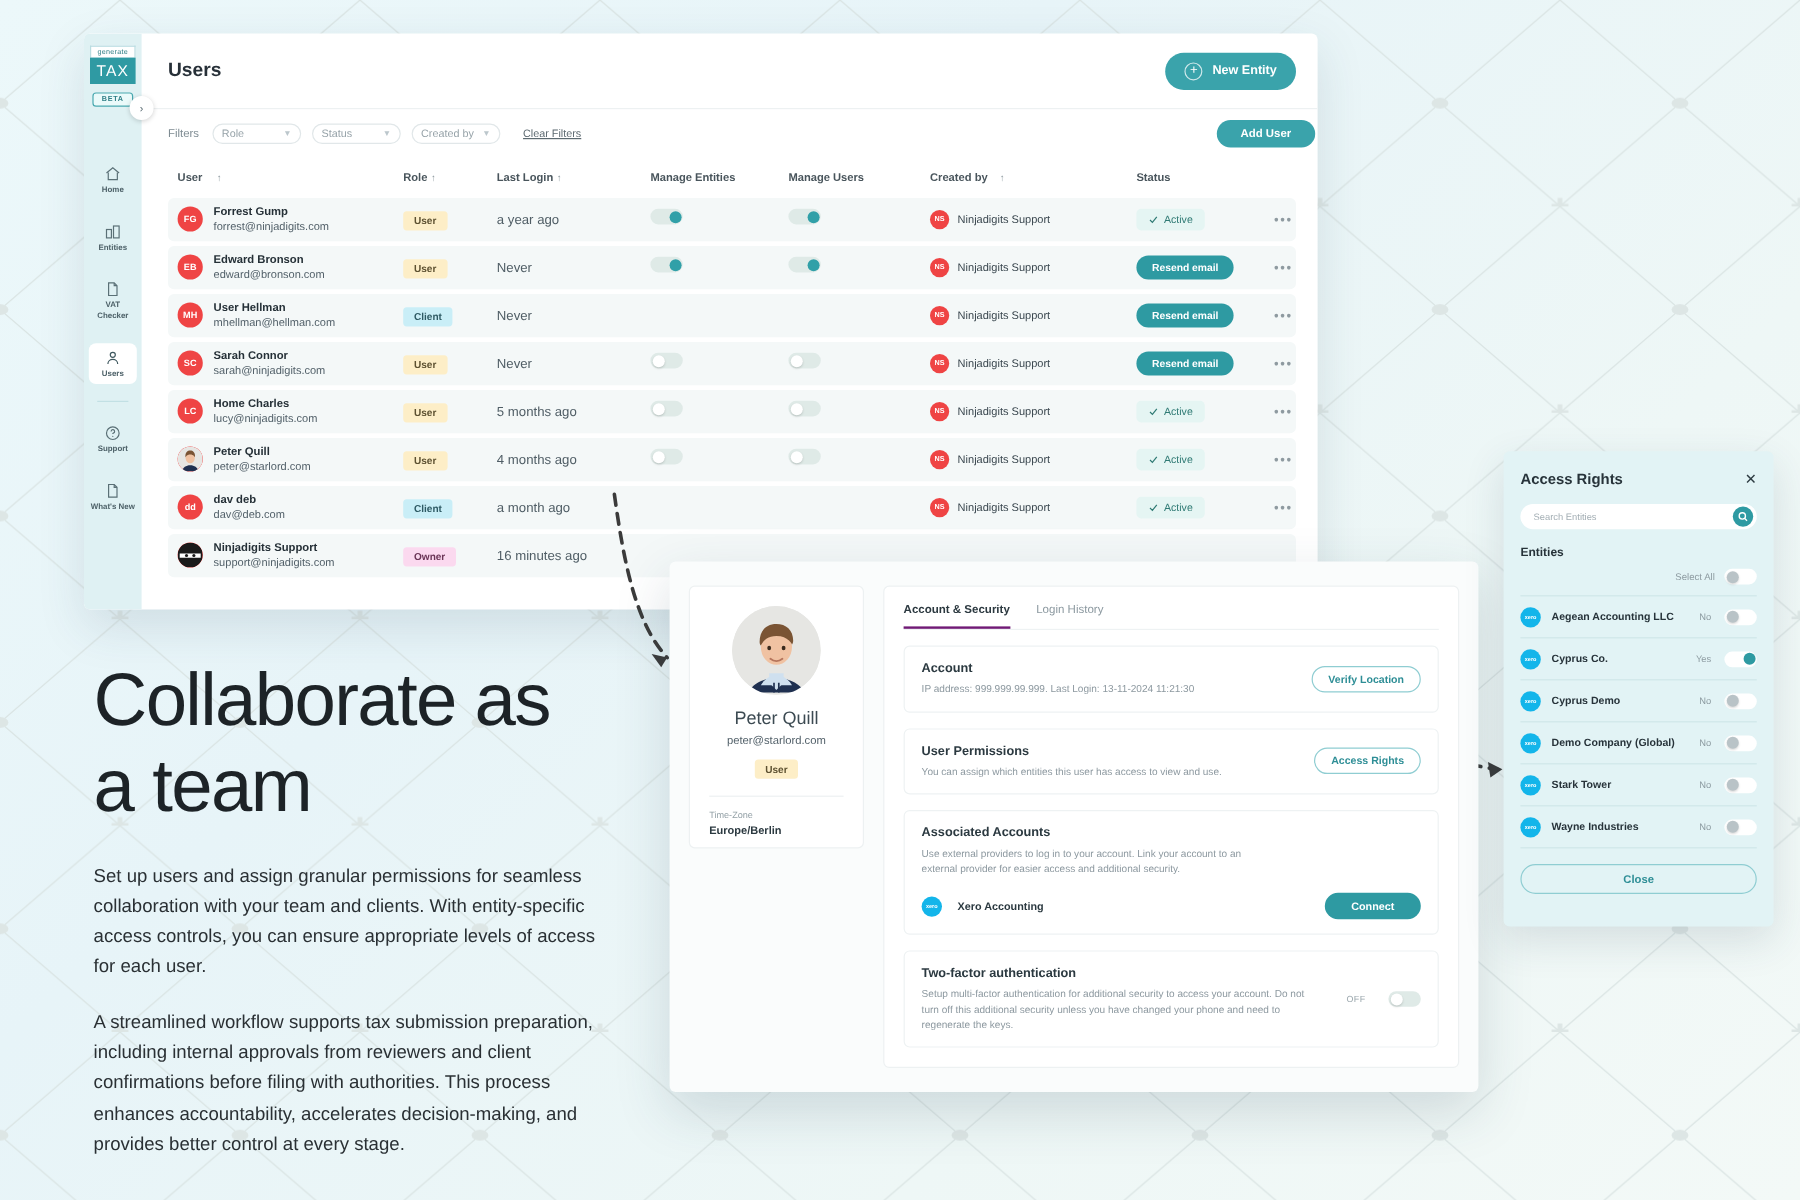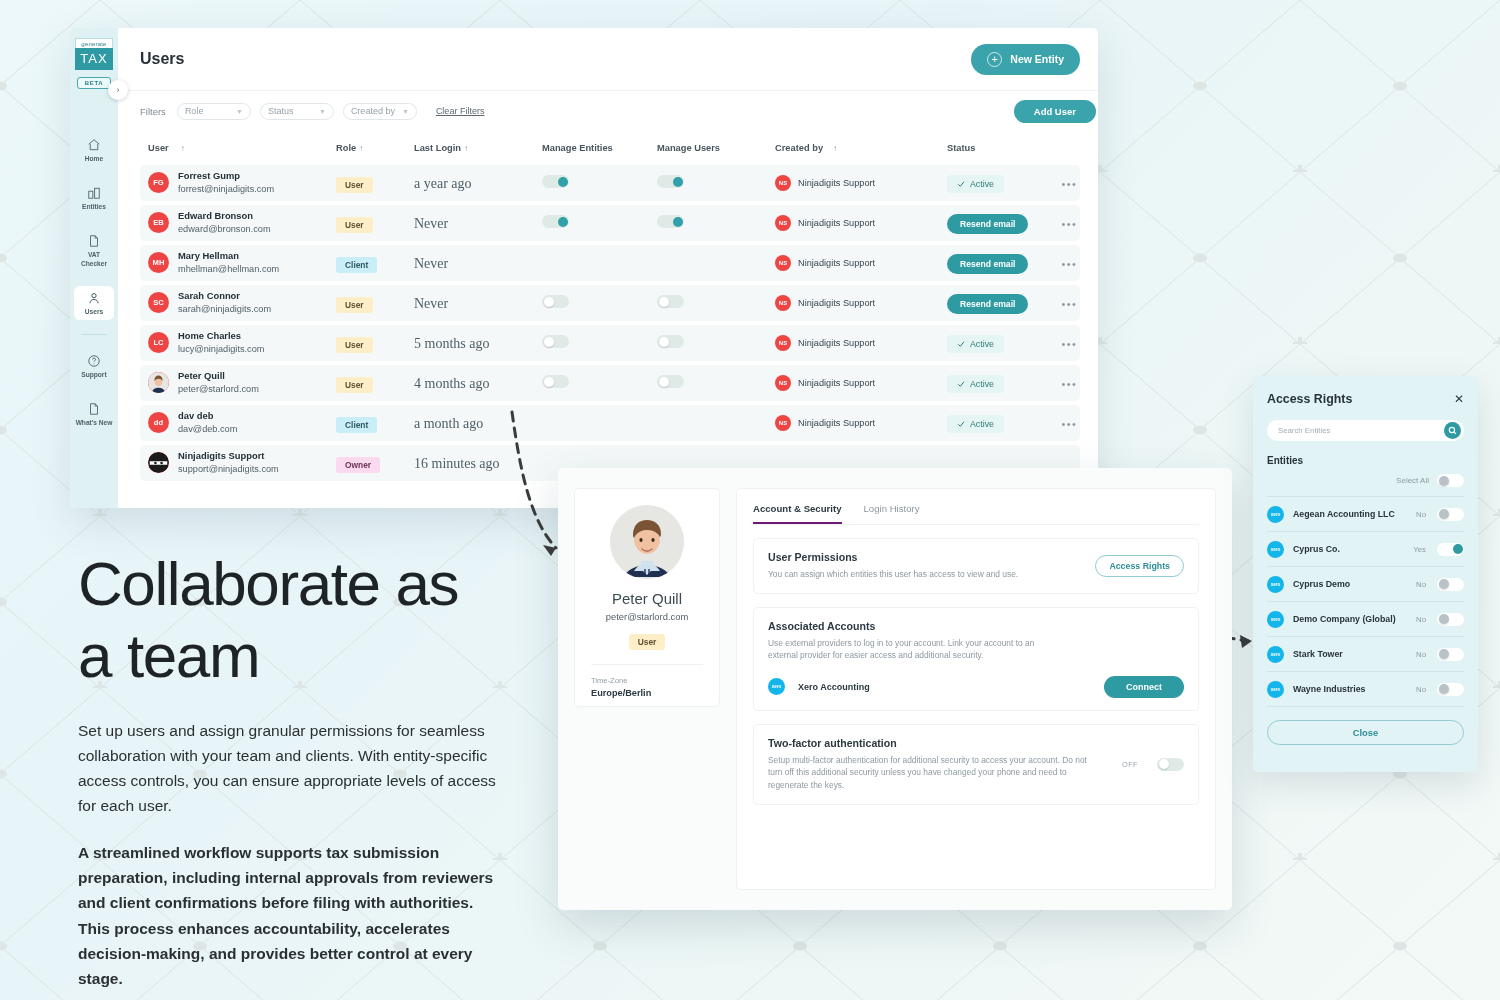--- a/index.html
+++ b/index.html
@@ -25,21 +25,21 @@
     position: absolute; left: 78px; top: 548px; width: 430px;
   }
   #marketing h1 {
     font-size: 62px; font-weight: 300; color: #1d2327;
     line-height: 1.16; letter-spacing: -1.4px;
   }
   #marketing p {
     font-size: 15.5px; color: #2a3034; line-height: 1.62;
     margin-top: 26px; max-width: 425px;
   }
-  #marketing p.second { margin-top: 22px; font-weight: bold; }
+  #marketing p.second { margin-top: 22px; }
 
   
   #app-window {
     position: absolute; left: 70px; top: 28px;
     width: 1028px; height: 480px;
     background: #ffffff;
     border-radius: 5px;
     box-shadow: 0 14px 40px rgba(40,70,90,.13);
     display: flex; overflow: hidden;
   }
@@ -162,21 +162,21 @@
   .avatar.sm { width: 16px; height: 16px; flex: 0 0 16px; font-size: 6px; }
   .uname { font-size: 9.4px; color: #253037; font-weight: bold; line-height: 1.35; }
   .umail { font-size: 9.2px; color: #53616a; line-height: 1.35; }
   .pill {
     display: inline-block; font-size: 8.4px; font-weight: bold;
     padding: 3px 9px; border-radius: 3px;
   }
   .pill.user   { background: #fdeec7; color: #5d5131; }
   .pill.client { background: #c9eef7; color: #2e5a64; }
   .pill.owner  { background: #fbd9ef; color: #6b3557; }
-  .lastlogin { font-size: 14px; color: #4f5d65; font-family: Liberation Serif, serif; }
+  .lastlogin { font-size: 11px; color: #4f5d65; }
   .cby-name  { font-size: 9.2px; color: #3a474f; }
 
   .tgl {
     width: 27px; height: 13px; border-radius: 7px; background: #dfeae7;
     position: relative; display: inline-block;
   }
   .tgl .knob {
     position: absolute; top: 1.5px; left: 1.5px;
     width: 10px; height: 10px; border-radius: 50%;
     background: #fff; box-shadow: 0 1px 2px rgba(0,0,0,.16);
@@ -490,21 +490,21 @@
               <span class="avatar sm">NS</span>
               <span class="cby-name">Ninjadigits Support</span>
             </div>
             <div class="c-stat"><button class="btn-resend">Resend email</button></div>
             <div class="c-act"><span class="dots">•••</span></div>
           </div>
           <div class="trow">
             <div class="c-user">
               <span class="avatar">MH</span>
               <span>
-                <span class="uname" style="display:block">Mary Hellman</span>
+                <span class="uname" style="display:block">User Hellman</span>
                 <span class="umail" style="display:block">mhellman@hellman.com</span>
               </span>
             </div>
             <div class="c-role"><span class="pill client">Client</span></div>
             <div class="c-login"><span class="lastlogin">Never</span></div>
             <div class="c-ment"></div>
             <div class="c-musr"></div>
             <div class="c-cby">
               <span class="avatar sm">NS</span>
               <span class="cby-name">Ninjadigits Support</span>
@@ -673,20 +673,27 @@
     <div class="p-tzl">Time-Zone</div>
     <div class="p-tz">Europe/Berlin</div>
   </div>
 
   <div id="detail-right">
     <div class="tabs">
       <div class="tab active">Account &amp; Security</div>
       <div class="tab">Login History</div>
     </div>
 
+    <div class="sect">
+      <div class="sect-body">
+        <h3>Account</h3>
+        <p>IP address: 999.999.99.999.   Last Login: 13-11-2024 11:21:30</p>
+      </div>
+      <button class="btn-outline">Verify Location</button>
+    </div>
 
     <div class="sect">
       <div class="sect-body">
         <h3>User Permissions</h3>
         <p>You can assign which entities this user has access to view and use.</p>
       </div>
       <button class="btn-outline">Access Rights</button>
     </div>
 
     <div class="sect" style="display:block">

